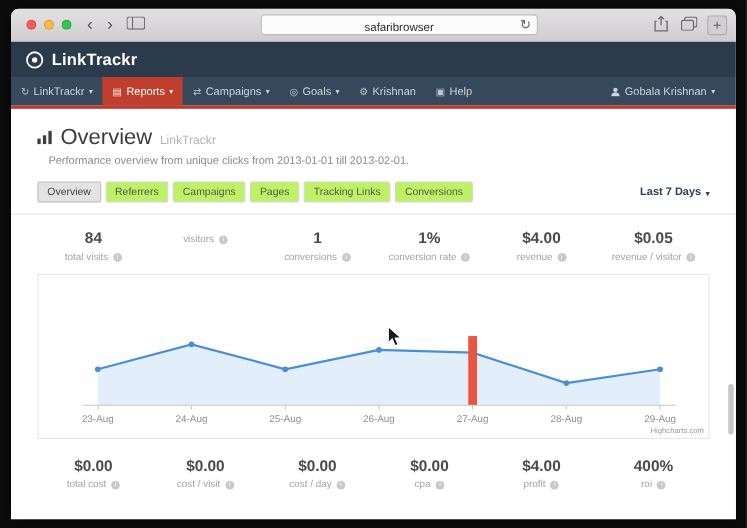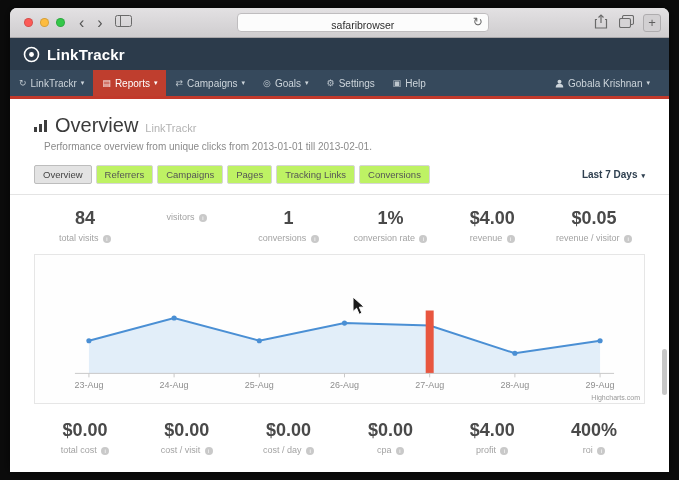--- a/index.html
+++ b/index.html
@@ -73,21 +73,21 @@
     font-size:9.5px; padding:3px 8px; border:1px solid #d6d6d6; background:#bef264; color:#555;
     border-radius:2px; margin-right:4px; cursor:pointer; font-family:inherit;
   }
   .tab.active{ background:#e3e3e3; border-color:#bdbdbd; color:#444; }
   .range{
     margin-left:auto; font-size:10px; color:#2f4050; font-weight:700; background:none;
     border:none; cursor:pointer; font-family:inherit; display:flex; align-items:flex-end; gap:4px;padding-left:28px;
   }
   .stats{ display:flex; padding:13px 24px 8px; }
   .stat{ flex:1; text-align:center; }
-  .stat-value{ font-size:18px; font-weight:700; color:#494949; }
+  .stat-value{ font-size:14px; font-weight:700; color:#494949; }
   .stat-label{ font-size:9px; color:#a3a3a3; margin-top:4px; }
   .info{
     display:inline-block; width:8px; height:8px; border-radius:50%; background:#c9c9c9;
     color:#fff; font-size:6px; line-height:8px; text-align:center; font-style:normal;
     vertical-align:middle; margin-left:2px;
   }
   .chart-panel{
     margin:3px 24px 8px; border:1px solid #e6e6e6; background:#fefefe;
     position:relative; height:150px;
   }
@@ -163,21 +163,21 @@
           <span>Campaigns</span>
           <span class="caret">▾</span>
         </a>
         <a class="nav-item">
           <span class="nav-ico">◎</span>
           <span>Goals</span>
           <span class="caret">▾</span>
         </a>
         <a class="nav-item">
           <span class="nav-ico">⚙</span>
-          <span>Settings</span>
+          <span>Krishnan</span>
         </a>
         <a class="nav-item">
           <span class="nav-ico">▣</span>
           <span>Help</span>
         </a>
       </div>
     <a class="nav-item nav-user">
       <svg width="9" height="9" viewBox="0 0 10 10">
         <circle cx="5" cy="3" r="2.2" fill="#cdd5db"></circle>
         <path d="M0.8 9.5 A4.2 4.2 0 0 1 9.2 9.5 Z" fill="#cdd5db"></path>

